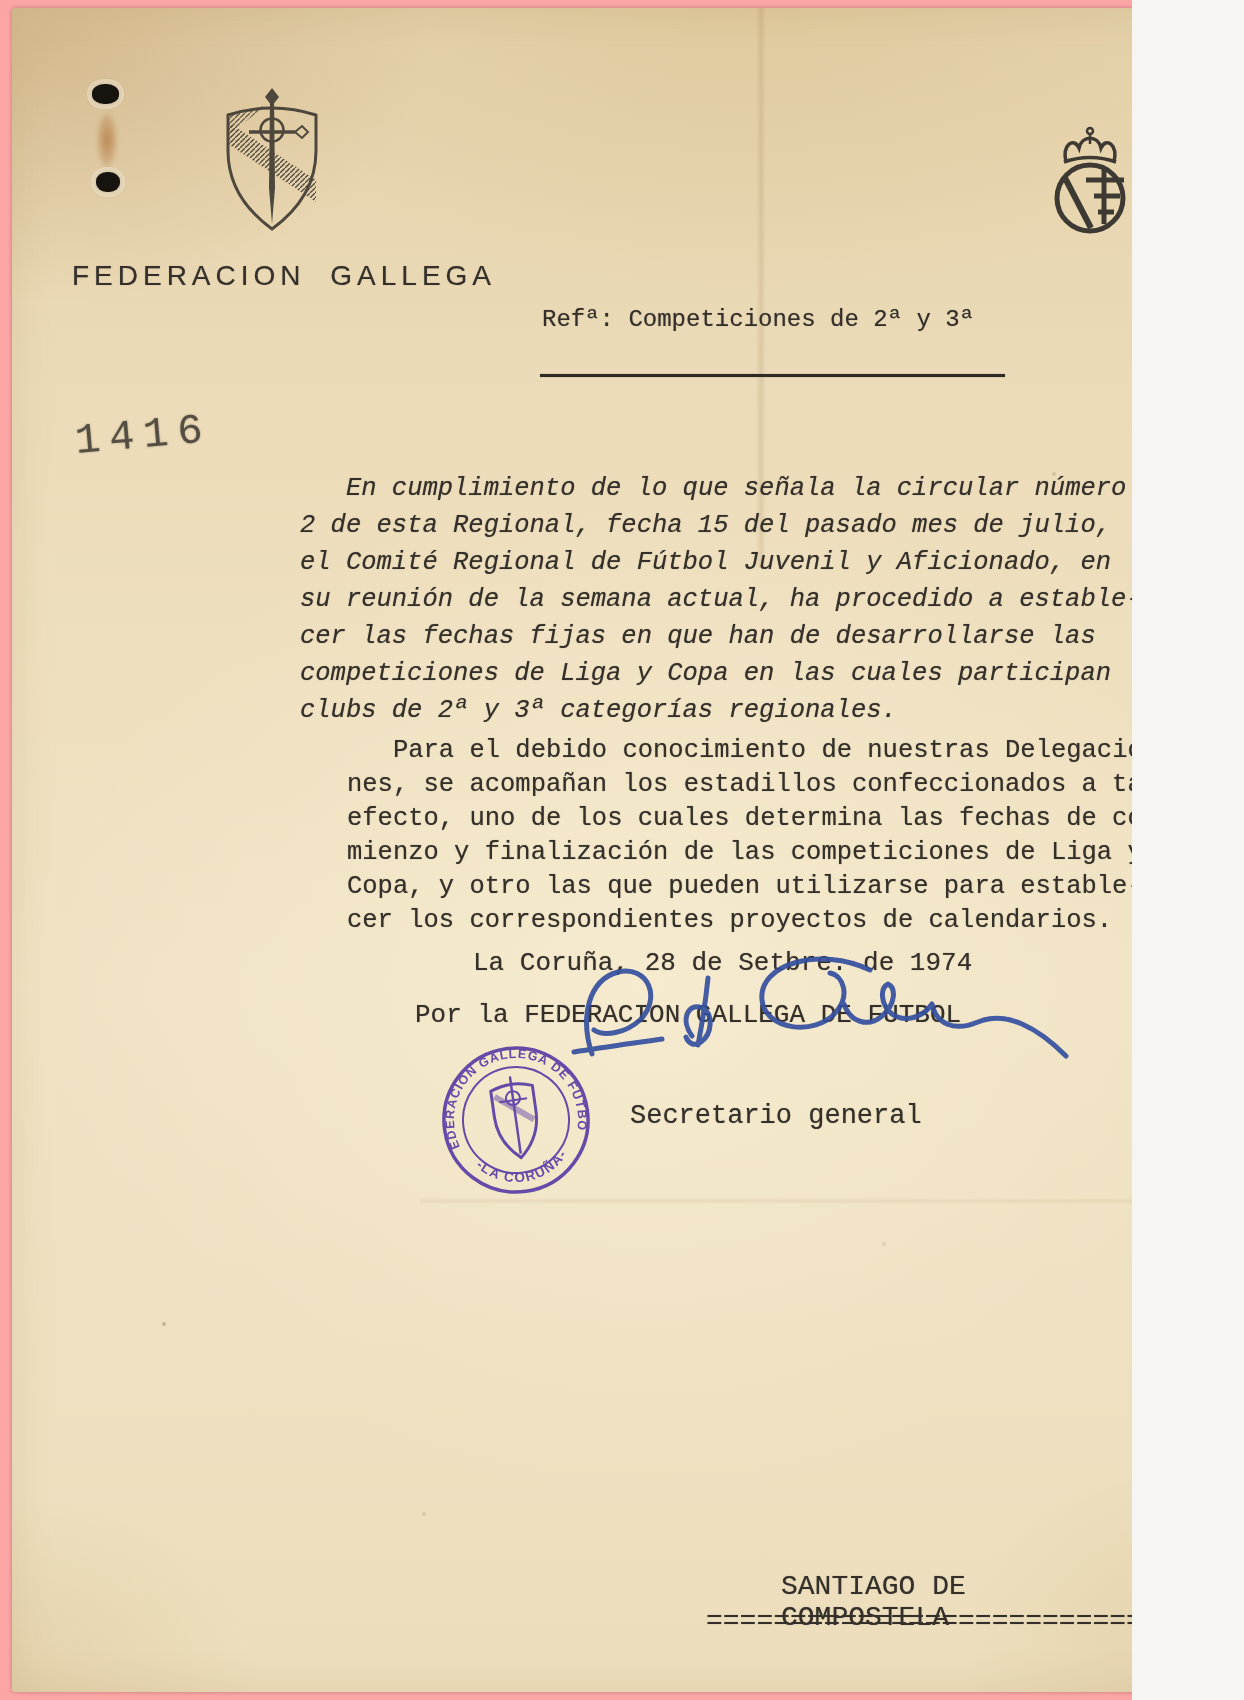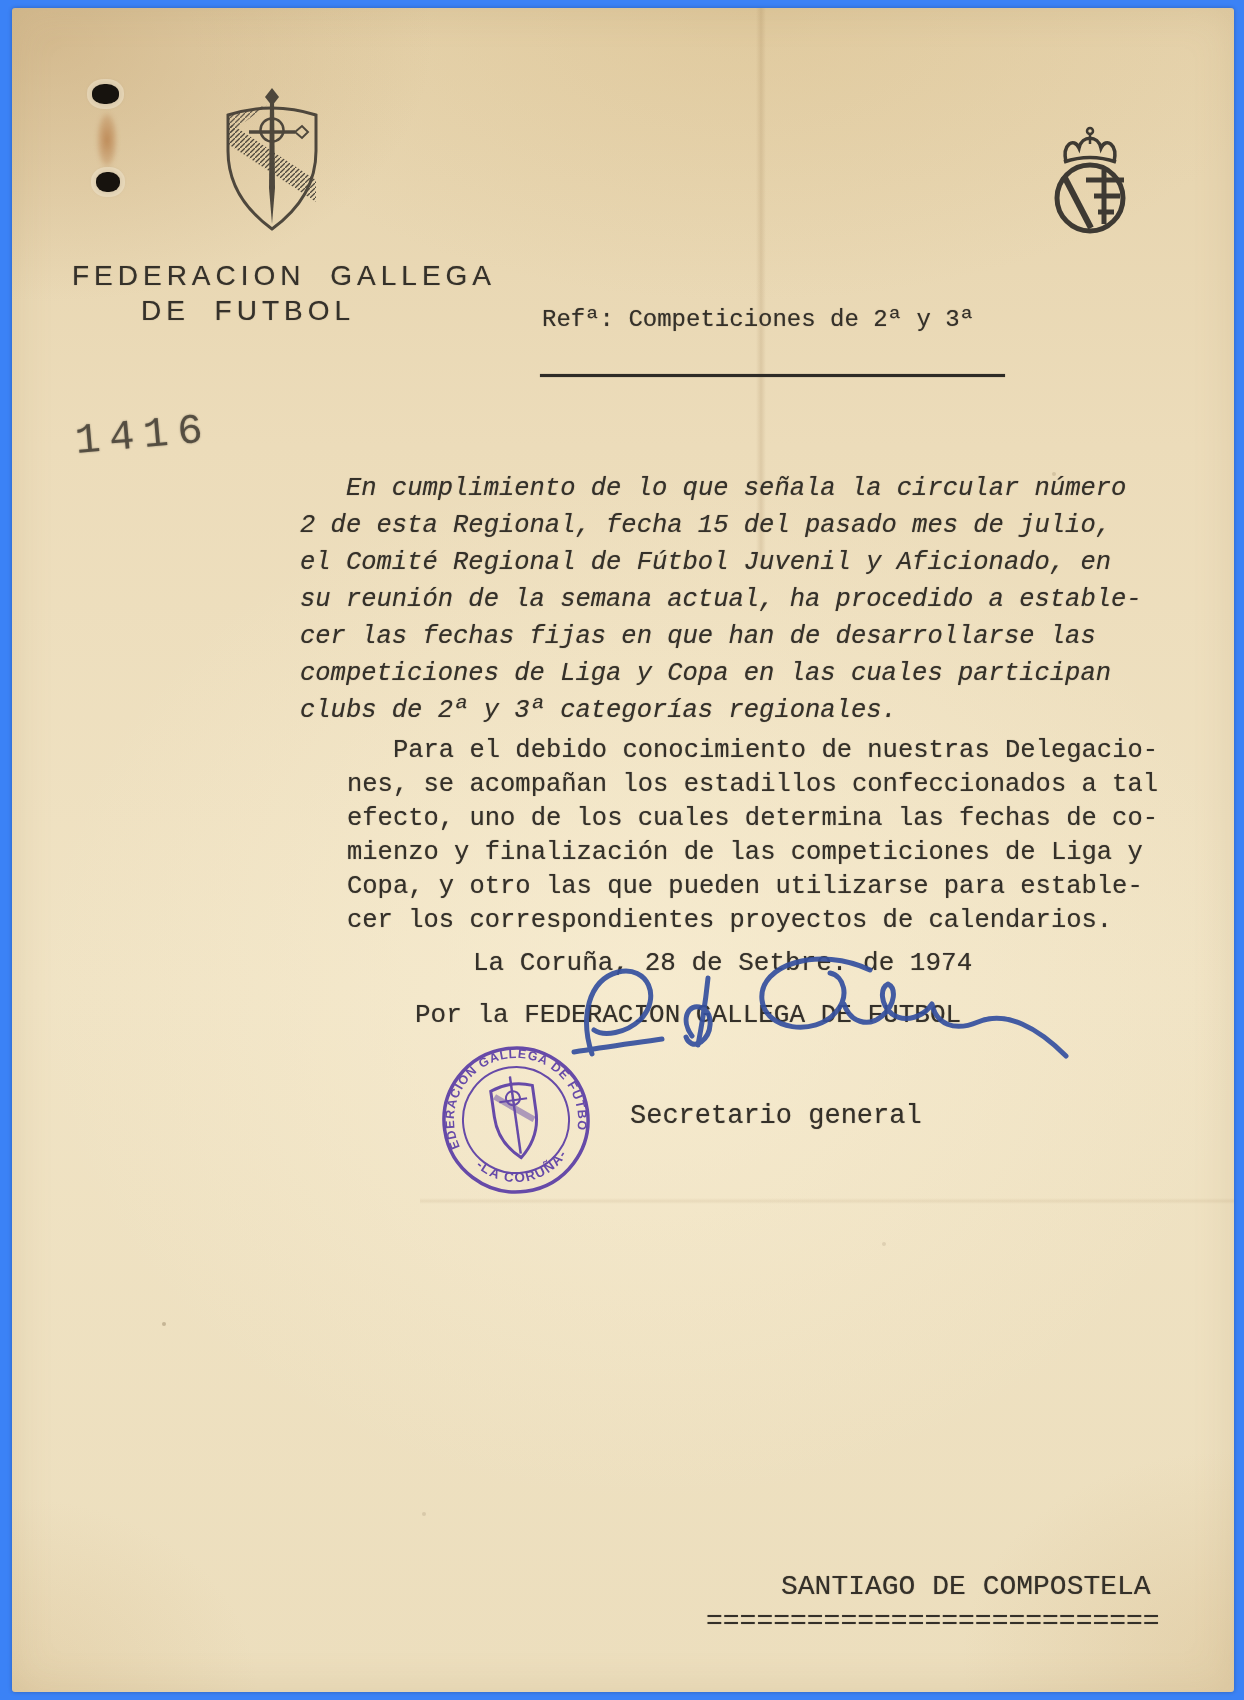--- a/index.html
+++ b/index.html
@@ -1,16 +1,16 @@
 <!DOCTYPE html>
 <html><head>
 <meta charset="utf-8">
 <style>
   html,body{margin:0;padding:0;background:#f6f5f2;}
-  .page{position:relative;width:1244px;height:1700px;background:#3b82f6;overflow:hidden;
+  .page{position:relative;width:1132px;height:1700px;background:#fca5a5;overflow:hidden;
         font-family:"Liberation Mono","DejaVu Sans Mono",monospace;}
   .paper{position:absolute;left:12px;top:8px;width:1222px;height:1684px;border-radius:3px;
     background-color:#ecdcba;
     background-image:
       radial-gradient(ellipse 620px 420px at 3% 2%, rgba(186,150,100,0.40), transparent 62%),
       radial-gradient(ellipse 800px 420px at 60% 0%, rgba(214,186,134,0.35), transparent 70%),
       radial-gradient(ellipse 900px 760px at 52% 58%, rgba(250,240,214,0.60), transparent 68%),
       radial-gradient(ellipse 420px 320px at 100% 98%, rgba(206,176,126,0.30), transparent 65%),
       radial-gradient(ellipse 380px 300px at 0% 100%, rgba(206,176,126,0.28), transparent 65%),
       linear-gradient(180deg,#e5d2ab 0%,#ecdcba 26%,#f0e3c4 58%,#ecdebd 100%);
@@ -63,21 +63,20 @@
     <path d="M55,10 L59,10 L60,100 L57,136 L54,100 Z" fill="#3a352e"></path>
     <polygon points="14,28 52,17 14,46" fill="url(#hatch)" opacity=".85"></polygon>
     <polygon points="13,34 101,92 101,114 13,56" fill="url(#hatch)"></polygon>
     <path d="M13,27 Q57,13 101,27 L101,63 Q101,109 57,141 Q13,109 13,63 Z" fill="none" stroke="#3a352e" stroke-width="3"></path>
     <line x1="34" y1="44" x2="80" y2="44" stroke="#3a352e" stroke-width="3.5"></line>
     <circle cx="57" cy="42" r="11.5" fill="none" stroke="#3a352e" stroke-width="2.5"></circle>
     <path d="M80,44 L87,38 L93,44 L87,50 Z" fill="none" stroke="#3a352e" stroke-width="2"></path>
   </svg>
 
   <div class="abs letterhead" style="left:68px;top:260px;width:432px;text-align:center;">FEDERACION GALLEGA</div>
-  <div class="abs letterhead" style="left:68px;top:295px;width:360px;text-align:center;">DE FUTBOL</div>
 
   <svg class="abs" style="left:1044px;top:122px;opacity:.9;" width="92" height="114" viewBox="0 0 92 114">
     <g stroke="#2c2a26" fill="none">
       <line x1="46" y1="12" x2="46" y2="22" stroke-width="2.5"></line>
       <circle cx="46" cy="9" r="3" stroke-width="2.5"></circle>
       <path d="M22,40 C18,22 30,15 35,26 C38,13 54,13 57,26 C62,15 74,22 70,40" stroke-width="3.5"></path>
       <path d="M20,40 Q46,31 72,40" stroke-width="3.5"></path>
       <circle cx="46" cy="76" r="33" stroke-width="5"></circle>
       <line x1="20" y1="54" x2="47" y2="106" stroke-width="6"></line>
       <line x1="60" y1="48" x2="60" y2="102" stroke-width="5"></line>

